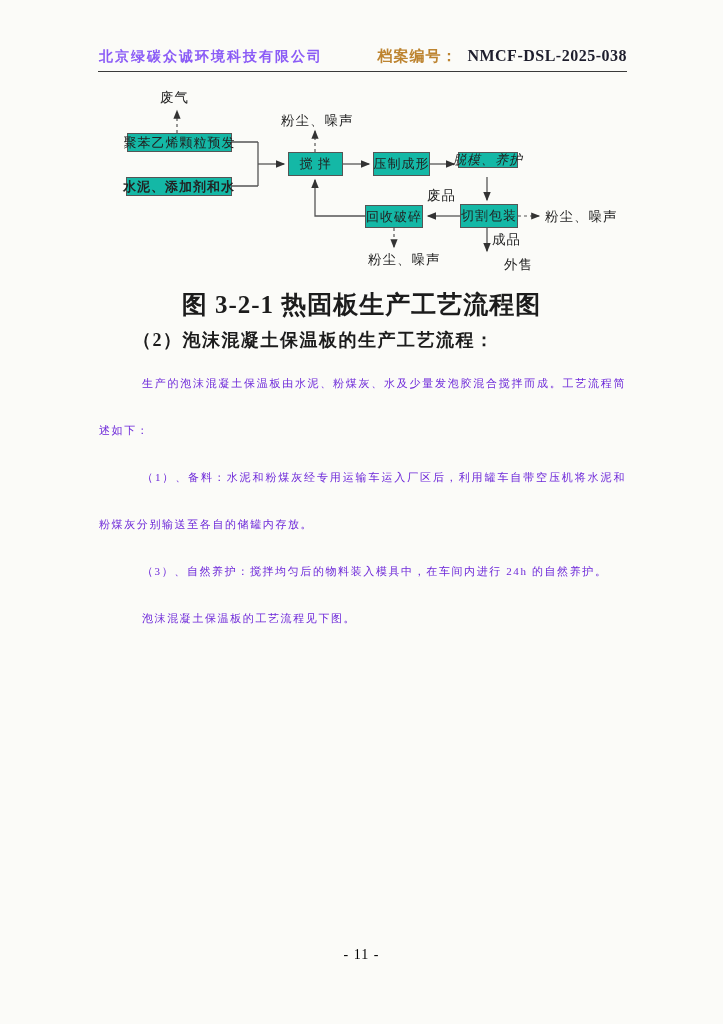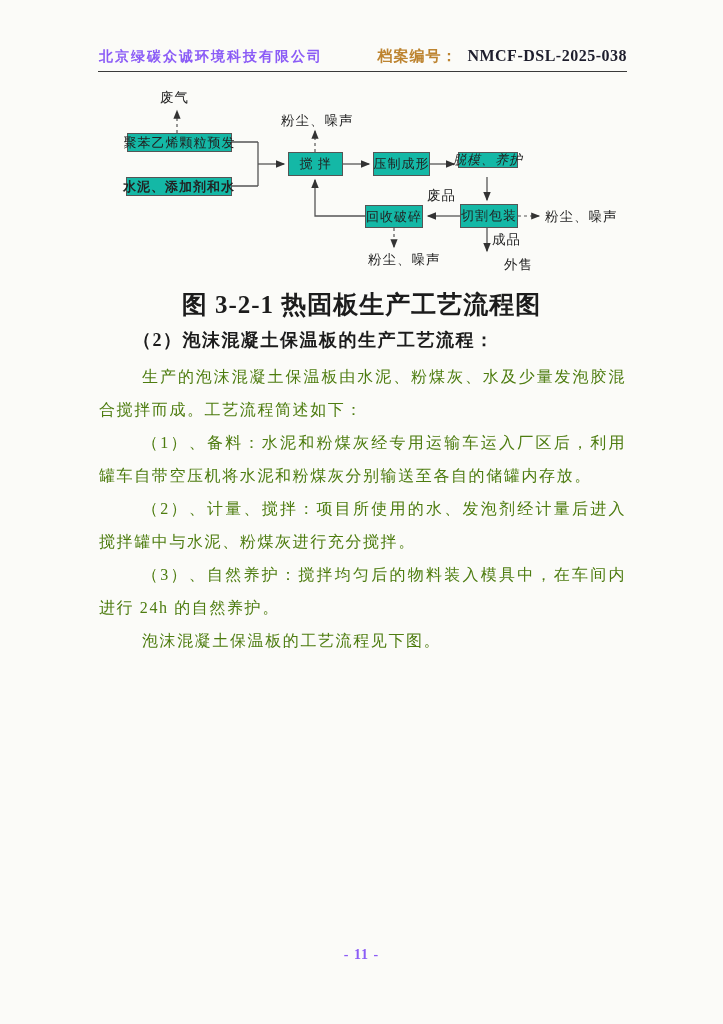--- a/index.html
+++ b/index.html
@@ -54,30 +54,30 @@
     position: absolute; top: 288px; left: 0; width: 723px;
     text-align: center; font-size: 25px; font-weight: bold; color: #1c1c1c;
     letter-spacing: 1px;
   }
   .text-block { position: absolute; top: 320px; left: 99px; width: 527px; }
   .heading {
     font-size: 18px; font-weight: bold; color: #1c1c1c;
     line-height: 40px; letter-spacing: 1.5px; text-indent: 34px;
   }
   .text-block p {
-    font-size: 16px; color: #4d7c0f; line-height: 33px;
+    font-size: 11px; color: #6d28d9; line-height: 47px;
     text-indent: 43px; text-align: justify; text-justify: inter-character;
     letter-spacing: 1.6px;
   }
 
   
   .footer {
     position: absolute; top: 945px; left: 0; width: 723px; text-align: center;
   }
-  .page-number { font-size: 14px; font-weight: bold; color: #8b5cf6; letter-spacing: 1px; }
+  .page-number { font-size: 14px; font-weight: normal; color: #000000; letter-spacing: 1px; }
 </style>
 </head>
 <body>
 
 <div class="page">
 
   <div class="header">
     <span class="company">北京绿碳众诚环境科技有限公司</span>
     <span class="archive">
       <span class="archive-label">档案编号：</span>
@@ -124,21 +124,20 @@
     <span class="flabel" style="left:492px; top:146px;">成品</span>
     <span class="flabel" style="left:469px; top:171px;margin-left:35px;">外售</span>
   </div>
 
   <div class="caption">图 3-2-1 热固板生产工艺流程图</div>
 
   <div class="text-block">
     <div class="heading">（2）泡沫混凝土保温板的生产工艺流程：</div>
     <p>生产的泡沫混凝土保温板由水泥、粉煤灰、水及少量发泡胶混合搅拌而成。工艺流程简述如下：</p>
     <p>（1）、备料：水泥和粉煤灰经专用运输车运入厂区后，利用罐车自带空压机将水泥和粉煤灰分别输送至各自的储罐内存放。</p>
-    <p>（2）、计量、搅拌：项目所使用的水、发泡剂经计量后进入搅拌罐中与水泥、粉煤灰进行充分搅拌。</p>
     <p>（3）、自然养护：搅拌均匀后的物料装入模具中，在车间内进行 24h 的自然养护。</p>
     <p>泡沫混凝土保温板的工艺流程见下图。</p>
   </div>
 
   <div class="footer">
     <span class="page-number">- 11 -</span>
   </div>
 
 </div>
 

